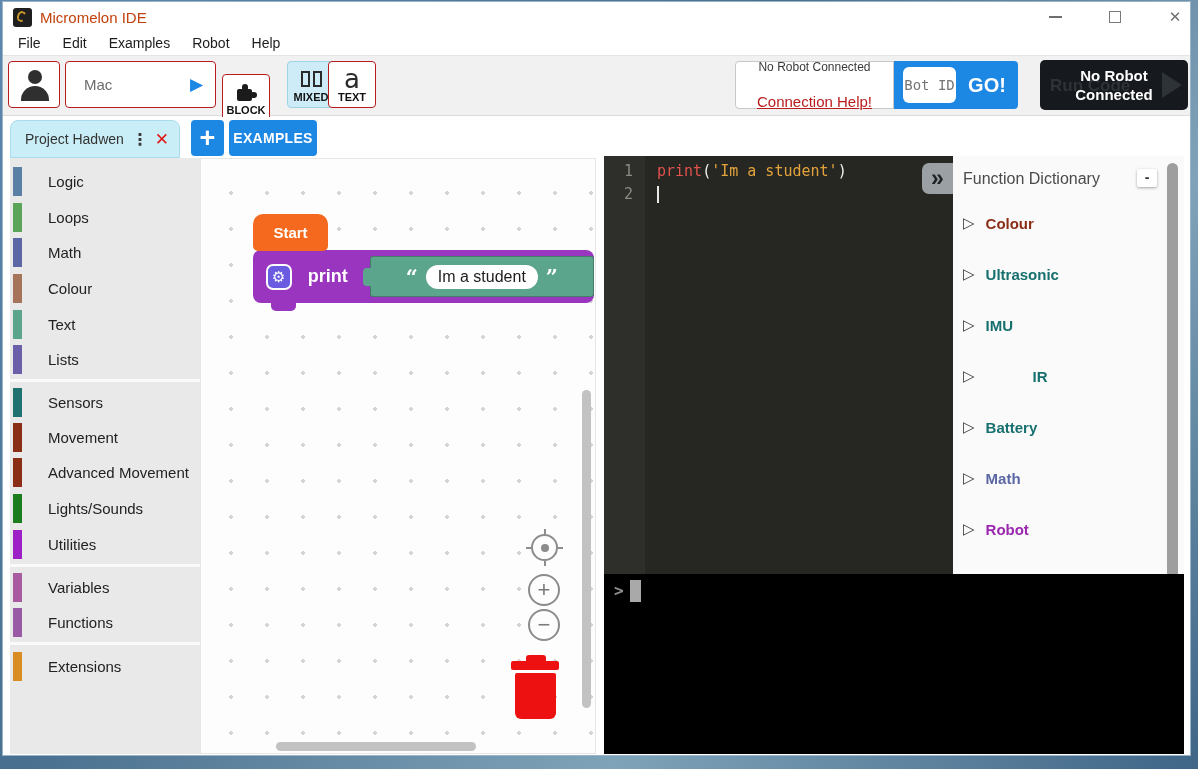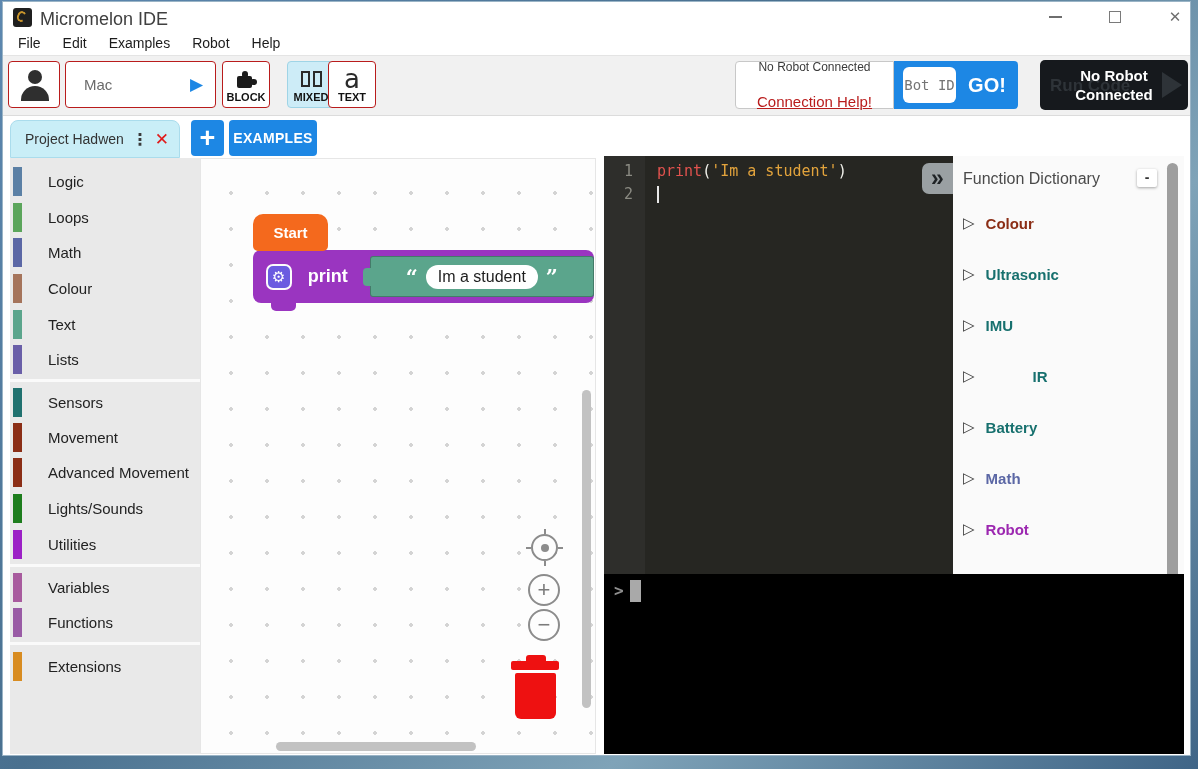--- a/index.html
+++ b/index.html
@@ -6,21 +6,21 @@
   html,body { width:1198px; height:769px; overflow:hidden;
     font-family:"Liberation Sans","DejaVu Sans",sans-serif; }
   body { background:linear-gradient(135deg,#5d88b0 0%,#49708f 40%,#7fa3b8 70%,#3f6587 100%); position:relative; }
   .abs { position:absolute; }
 
   
   .window { position:absolute; left:3px; top:2px; width:1187px; height:753px; background:#fff; box-shadow:0 0 0 1px #9ab4c6; }
   .titlebar { left:3px; top:2px; width:1187px; height:28px; background:#fff; }
   .app-logo { left:13px; top:8px; width:19px; height:19px; background:#1f1f1f; border-radius:3px; }
   .app-logo i { position:absolute; left:4px; top:3px; width:9px; height:11px; border:2px solid #c9952c; border-radius:50%; border-right-color:transparent; transform:rotate(20deg); }
-  .app-title { left:40px; top:9px; font-size:18px; color:#404040; }
+  .app-title { left:40px; top:9px; font-size:15px; color:#c2410c; }
   .winbtns { left:1040px; top:6px; width:150px; height:22px; display:flex; justify-content:space-between; position:absolute; }
   .winbtn { width:30px; height:22px; display:flex; align-items:center; justify-content:center; color:#666; }
   .min-line { width:13px; height:2px; background:#6e6e6e; }
   .max-box { width:12px; height:12px; border:1px solid #7a7a7a; }
   .close-x { font-size:15px; color:#6e6e6e; }
 
   .menubar { left:3px; top:30px; width:1187px; height:25px; background:#fff; display:flex; align-items:center; padding-left:4px; position:absolute; }
   .menu-item { padding:0 11px; font-size:14px; color:#1c1c1c; }
 
   
@@ -154,21 +154,21 @@
 
 <div class="toolbar"></div>
 <div class="tbtn user-btn abs" style="top:61px;left:8px;">
   <span class="person-head"></span>
   <span class="person-body"></span>
 </div>
 <div class="tbtn mac-dd abs" style="top:61px;left:65px;">
   <span class="mac-label">Mac</span>
   <span class="dd-arrow">▶</span>
 </div>
-<div class="tbtn mode-btn mode-block abs" style="top:61px;">
+<div class="tbtn mode-btn mode-block abs" style="top:74px;">
   <span class="puzzle">
       <span class="pz-base"></span>
       <span class="pz-top"></span>
       <span class="pz-right"></span>
     </span>
   <span class="mode-label">BLOCK</span>
 </div>
 <div class="tbtn mode-btn mode-mixed abs" style="top:61px;">
   <span class="mixed-icon">
       <i></i>

